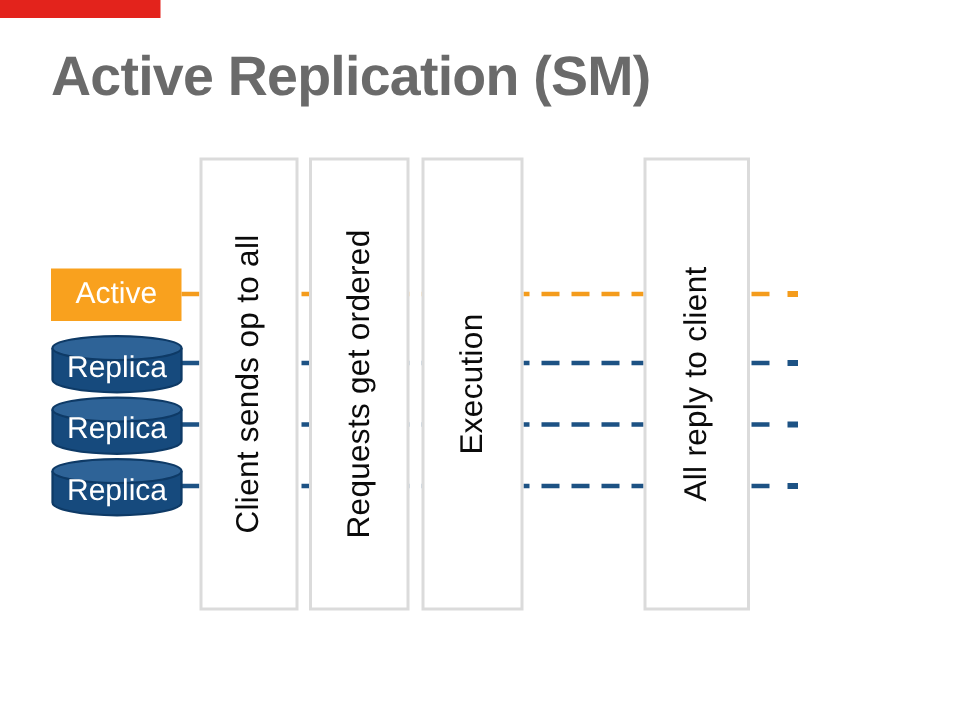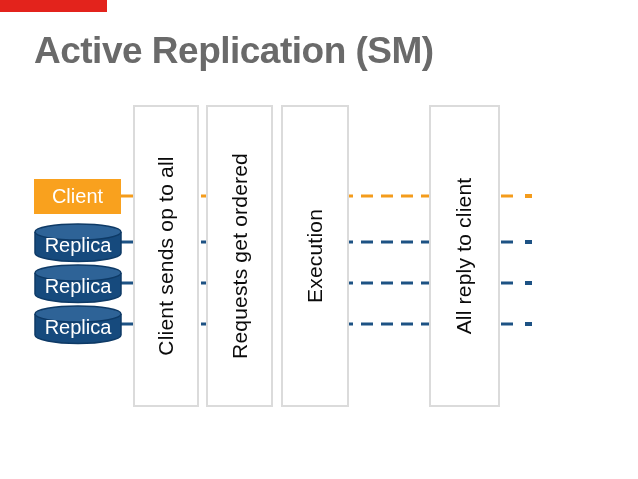--- a/index.html
+++ b/index.html
@@ -71,21 +71,21 @@
     <span>Requests get ordered</span>
   </div>
   <div class="phase-box pb3">
     <span>Execution</span>
   </div>
   <div class="phase-box pb4">
     <span>All reply to client</span>
   </div>
 
   <div class="client-box">
-    <span>Client</span>
+    <span>Active</span>
   </div>
 
   <div class="cylinder cyl1">
     <svg width="88" height="40">
       <path d="M1,9 L1,30 A43,8.5 0 0 0 87,30 L87,9" fill="#164A7D" stroke="#0E3A66" stroke-width="1.5"></path>
       <ellipse cx="44" cy="9" rx="43" ry="8" fill="#2E6397" stroke="#0E3A66" stroke-width="1.5"></ellipse>
     </svg>
     <span class="lbl">Replica</span>
   </div>
   <div class="cylinder cyl2">

